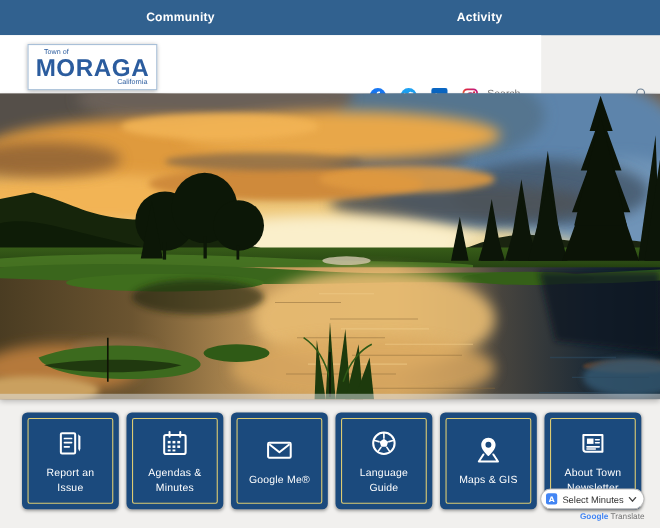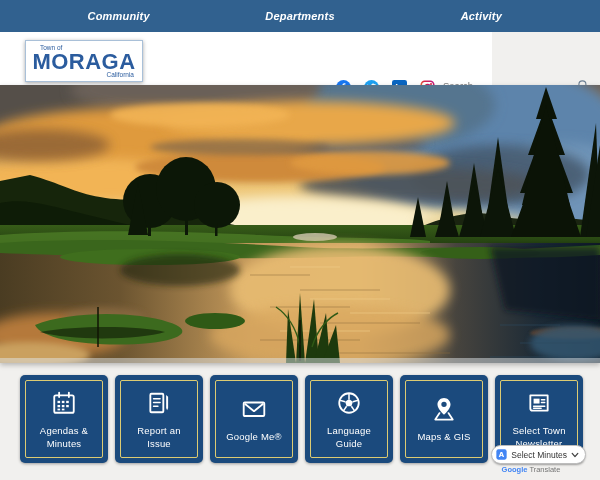--- a/index.html
+++ b/index.html
@@ -2,21 +2,21 @@
 <html><head>
 <meta charset="utf-8">
 <style>
   * { margin:0; padding:0; box-sizing:border-box; }
   html,body { width:600px; height:480px; }
   body { font-family:"Liberation Sans","DejaVu Sans",sans-serif; background:#f1f0ee; }
   .page { position:relative; width:600px; height:480px; overflow:hidden; background:#f1f0ee; }
 
   
   .topnav { position:absolute; top:0; left:0; width:600px; height:32px;
-            background:#31618f; display:flex; align-items:stretch; padding:3px 28px;font-style:italic; }
+            background:#31618f; display:flex; align-items:stretch; padding:3px 28px; }
   .topnav a { flex:1; color:#ffffff; font-size:11px; font-weight:bold; letter-spacing:.2px;
               text-decoration:none; display:flex; align-items:center; justify-content:center;
               cursor:pointer; }
 
   
   .header { position:absolute; top:32px; left:0; width:492px; height:53px; background:#ffffff; }
   .logo-box { position:absolute; top:8px; left:25px; width:118px; height:42px;
               background:#ffffff; border:1px solid #a9c0d8; box-shadow:0 1px 4px rgba(0,0,0,.35);
               cursor:pointer; }
   .logo-top { position:absolute; top:3px; left:14px; font-size:6.5px; color:#2b5c9e; }
@@ -53,32 +53,31 @@
              margin-bottom:7px; }
   .ql-label { color:#ffffff; font-size:9.5px; line-height:1.35; text-align:center;
               max-width:70px; letter-spacing:.2px; }
 
   
   .gt { position:absolute; right:14px; bottom:6px; width:110px; text-align:right; z-index:5; }
   .gt-pill { display:inline-flex; align-items:center; gap:4px; background:#ffffff;
              border:1px solid #bdbdbd; border-radius:10px; height:19px; padding:0 6px 0 4px;
              cursor:pointer; box-shadow:0 1px 2px rgba(0,0,0,.2); }
   .gt-pill span { font-size:8.5px; color:#333; }
-  .gt-brand { margin-top:1px; font-size:7.5px;text-align:center; }
+  .gt-brand { margin-top:1px; font-size:7.5px; }
   .gt-brand .g-word { color:#4285f4; font-weight:bold; }
   .gt-brand .t-word { color:#757575; }
 </style>
 </head>
 <body>
 
 <div class="page">
 
   <nav class="topnav">
     <a>Community</a>
-    <a>Departments</a>
     <a>Activity</a>
   </nav>
 
   <header class="header">
     <div class="logo-box">
       <span class="logo-top">Town of</span>
       <span class="logo-name">MORAGA</span>
       <span class="logo-bottom">California</span>
     </div>
 
@@ -271,55 +270,55 @@
 
       <rect x="0" y="273" width="600" height="5" fill="#dfe6ea" opacity=".5"></rect>
     </svg>
   </div>
 
   <div class="quick-links">
 
     <a class="ql-btn">
       <span class="ql-icon">
         <svg width="26" height="26" viewBox="0 0 24 24">
+          <rect x="4" y="3.5" width="12" height="17" rx="1" fill="none" stroke="#ffffff" stroke-width="1.7"></rect>
+          <g stroke="#ffffff" stroke-width="1.4" stroke-linecap="round">
+            <line x1="7" y1="8" x2="13" y2="8"></line>
+              <line x1="7" y1="11.5" x2="13" y2="11.5"></line>
+              <line x1="7" y1="15" x2="11" y2="15"></line>
+          </g>
+          <path d="M19.2,4.5 L21,6.3 L21,16.5 L20.1,18.8 L19.2,16.5 Z" fill="#ffffff" transform="translate(-0.6,0)"></path>
+        </svg>
+      </span>
+      <span class="ql-label">Report an Issue</span>
+    </a>
+
+    <a class="ql-btn">
+      <span class="ql-icon">
+        <svg width="26" height="26" viewBox="0 0 24 24">
           <rect x="3" y="5" width="18" height="16" rx="1.5" fill="none" stroke="#ffffff" stroke-width="1.7"></rect>
           <line x1="7.5" y1="2.5" x2="7.5" y2="6.5" stroke="#ffffff" stroke-width="1.7" stroke-linecap="round"></line>
           <line x1="16.5" y1="2.5" x2="16.5" y2="6.5" stroke="#ffffff" stroke-width="1.7" stroke-linecap="round"></line>
           <g fill="#ffffff">
             <rect x="6" y="10" width="2.4" height="2.1"></rect>
               <rect x="10" y="10" width="2.4" height="2.1"></rect>
               <rect x="14" y="10" width="2.4" height="2.1"></rect>
             <rect x="6" y="13.8" width="2.4" height="2.1"></rect>
               <rect x="10" y="13.8" width="2.4" height="2.1"></rect>
               <rect x="14" y="13.8" width="2.4" height="2.1"></rect>
             <rect x="6" y="17.2" width="2.4" height="1.6"></rect>
               <rect x="10" y="17.2" width="2.4" height="1.6"></rect>
           </g>
         </svg>
       </span>
       <span class="ql-label">Agendas &amp; Minutes</span>
     </a>
 
     <a class="ql-btn">
       <span class="ql-icon">
-        <svg width="26" height="26" viewBox="0 0 24 24">
-          <rect x="4" y="3.5" width="12" height="17" rx="1" fill="none" stroke="#ffffff" stroke-width="1.7"></rect>
-          <g stroke="#ffffff" stroke-width="1.4" stroke-linecap="round">
-            <line x1="7" y1="8" x2="13" y2="8"></line>
-              <line x1="7" y1="11.5" x2="13" y2="11.5"></line>
-              <line x1="7" y1="15" x2="11" y2="15"></line>
-          </g>
-          <path d="M19.2,4.5 L21,6.3 L21,16.5 L20.1,18.8 L19.2,16.5 Z" fill="#ffffff" transform="translate(-0.6,0)"></path>
-        </svg>
-      </span>
-      <span class="ql-label">Report an Issue</span>
-    </a>
-
-    <a class="ql-btn">
-      <span class="ql-icon">
         <svg width="28" height="26" viewBox="0 0 24 24">
           <rect x="2.5" y="6" width="19" height="12.5" rx="1" fill="none" stroke="#ffffff" stroke-width="1.7"></rect>
           <path d="M3.5,7.2 L12,14 L20.5,7.2" fill="none" stroke="#ffffff" stroke-width="1.7" stroke-linejoin="round"></path>
         </svg>
       </span>
       <span class="ql-label">Google Me®</span>
     </a>
 
     <a class="ql-btn">
       <span class="ql-icon">
@@ -356,21 +355,21 @@
           <path d="M4,5 L20,5 L20,19 L6,19 C4.9,19 4,18.1 4,17 Z" fill="none" stroke="#ffffff" stroke-width="1.7" stroke-linejoin="round"></path>
           <rect x="7" y="8" width="5.5" height="4.5" fill="#ffffff"></rect>
           <g stroke="#ffffff" stroke-width="1.3" stroke-linecap="round">
             <line x1="14.2" y1="9" x2="17.3" y2="9"></line>
               <line x1="14.2" y1="11.5" x2="17.3" y2="11.5"></line>
             <line x1="7" y1="15" x2="17.3" y2="15"></line>
               <line x1="7" y1="16.8" x2="14" y2="16.8"></line>
           </g>
         </svg>
       </span>
-      <span class="ql-label">Select Town Newsletter</span>
+      <span class="ql-label">About Town Newsletter</span>
     </a>
 
   </div>
 
   <div class="gt">
     <div class="gt-pill">
       <svg width="11" height="11" viewBox="0 0 16 16">
         <rect x="0.5" y="0.5" width="15" height="15" rx="3" fill="#4285f4"></rect>
         <text x="8" y="12" text-anchor="middle" font-family="DejaVu Sans, sans-serif" font-size="10" font-weight="bold" fill="#ffffff">A</text>
       </svg>

